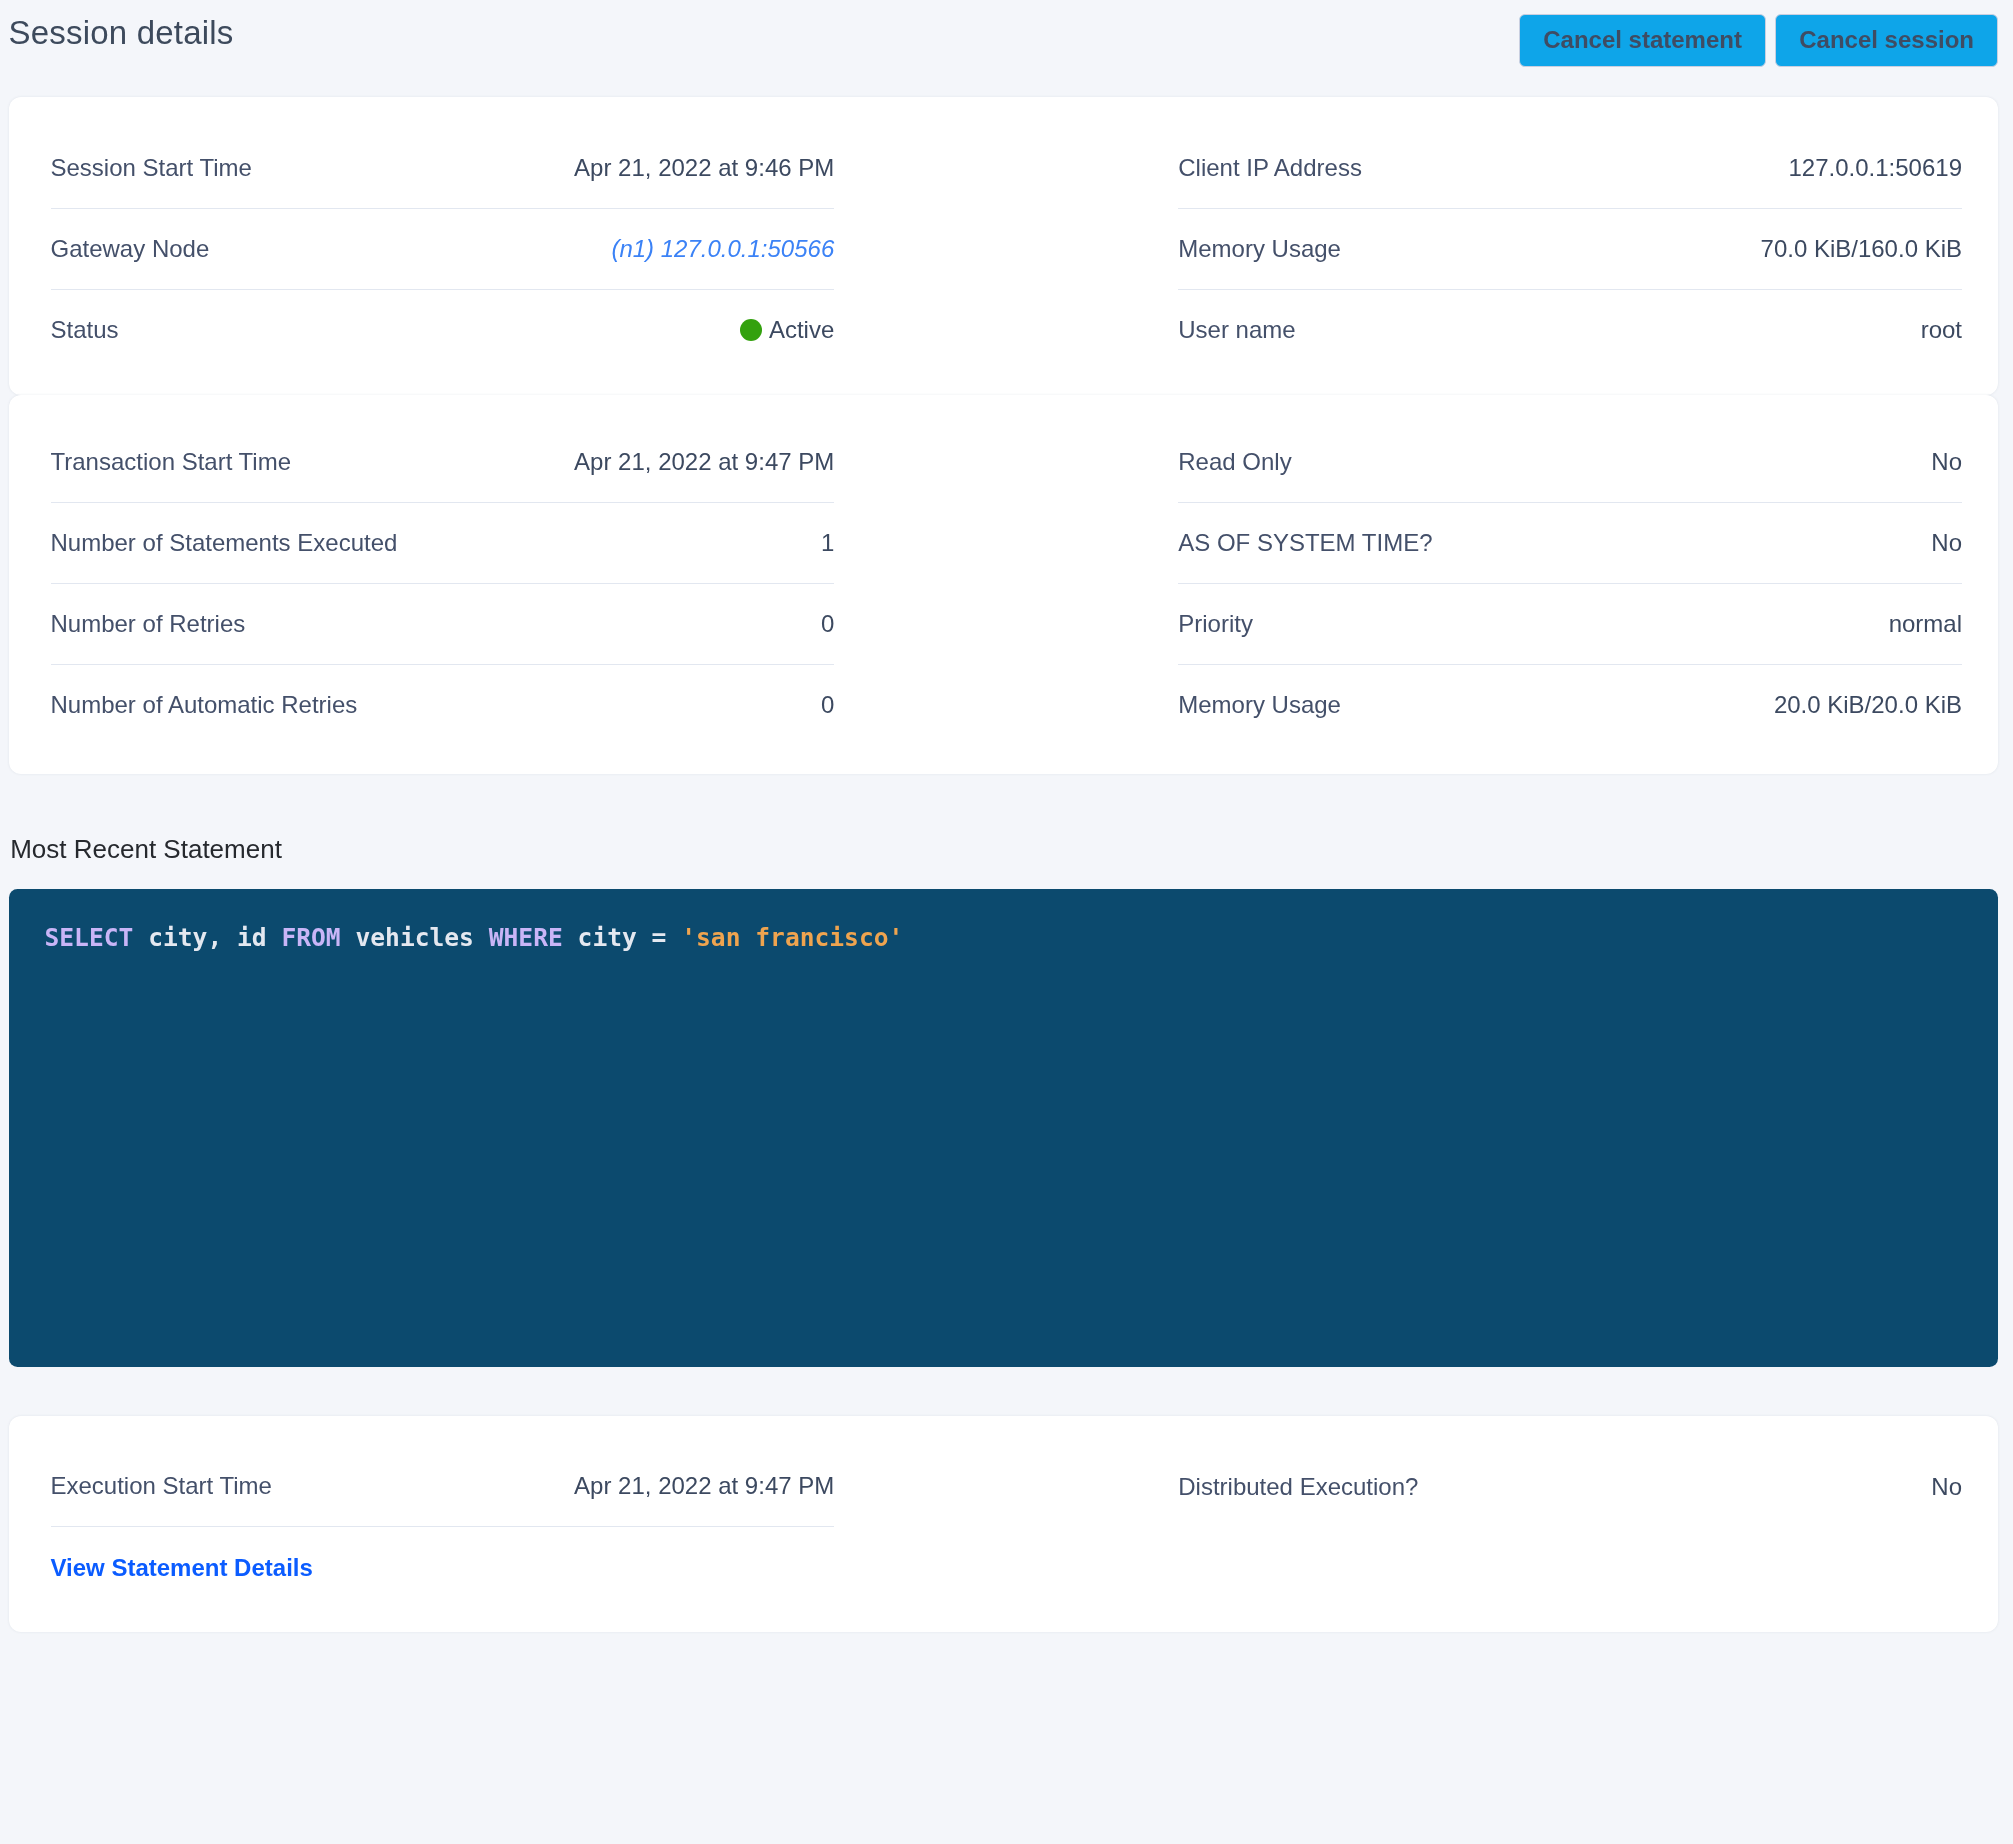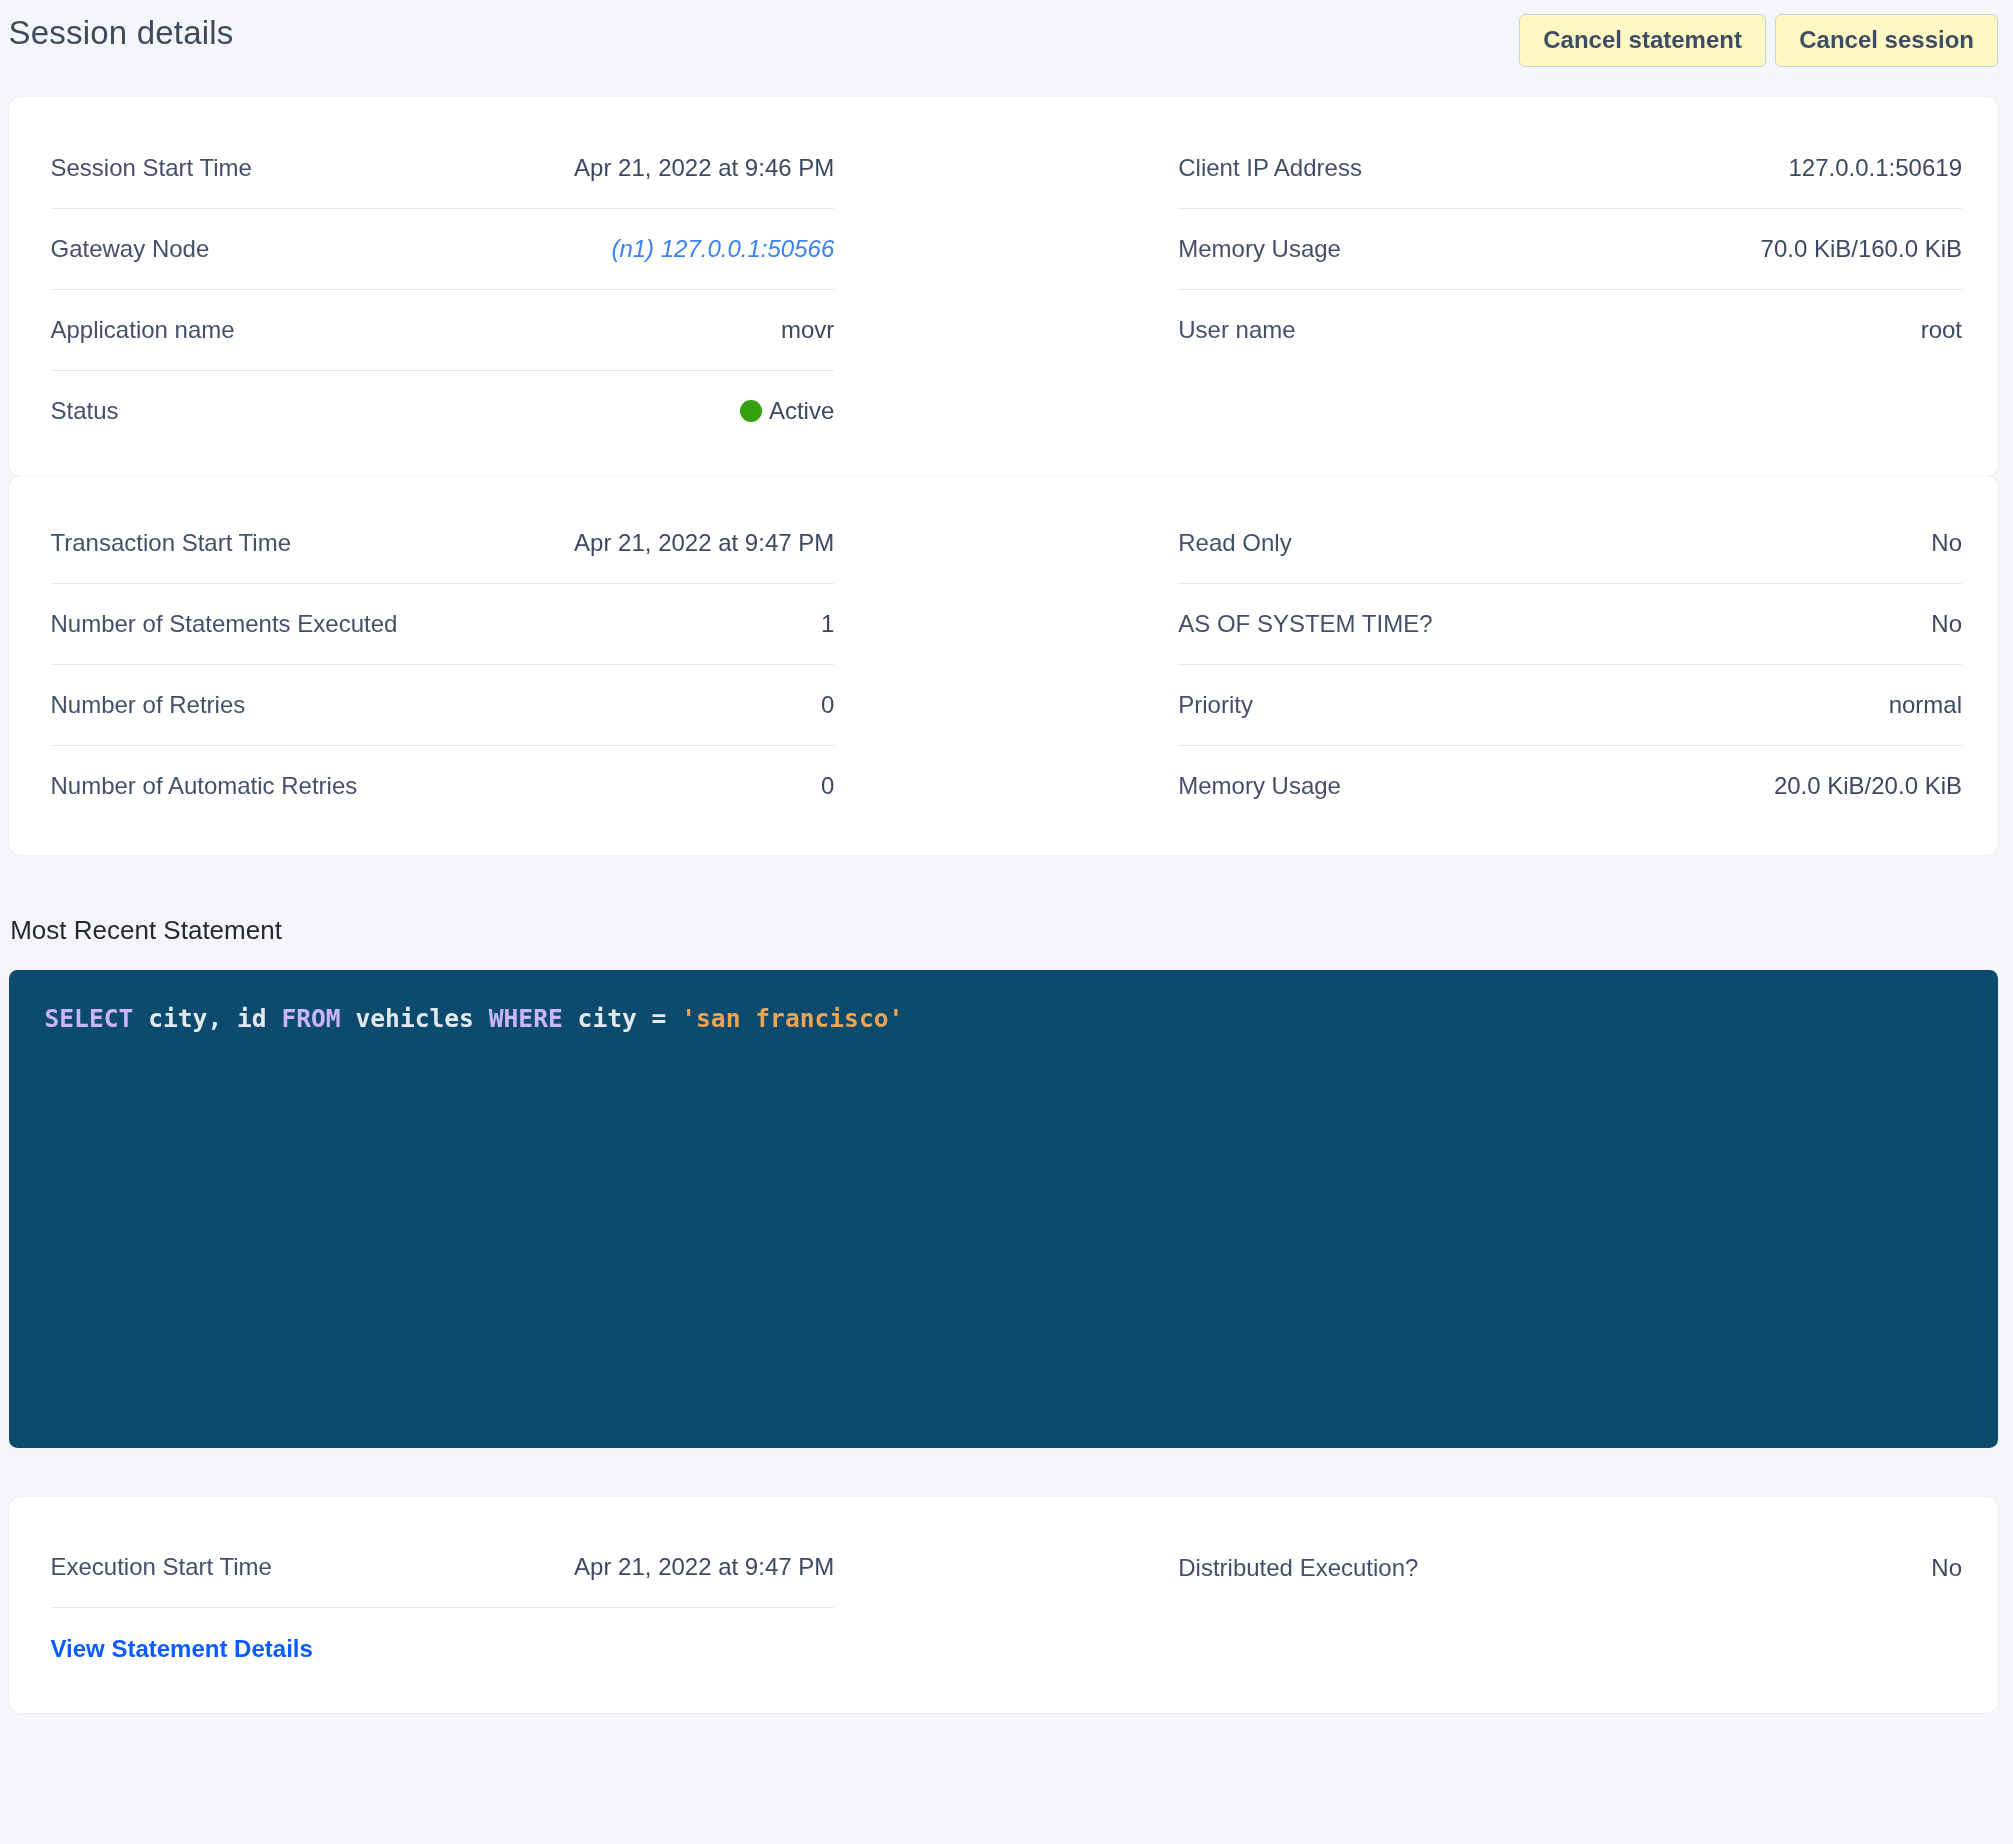--- a/index.html
+++ b/index.html
@@ -25,21 +25,21 @@
     font-size: 33px;
     line-height: 41px;
     font-weight: 400;
     color: #3d4a5c;
     letter-spacing: 0.2px;
   }
   .header-actions { display: flex; gap: 9.3px; margin-top: 1.7px; }
   .btn {
     height: 53px;
     padding: 0 23px;
-    background: #fef9c3;
+    background: #0ea5e9;
     border: 1.7px solid #c9cfe0;
     border-radius: 6px;
     font-family: inherit;
     font-size: 24px;
     font-weight: 700;
     color: #3f4c63;
     cursor: pointer;
   }
 
   
@@ -135,24 +135,20 @@
   <div class="card">
     <div class="col">
       <div class="info-row">
         <span class="info-label">Session Start Time</span>
         <span class="info-value">Apr 21, 2022 at 9:46 PM</span>
       </div>
       <div class="info-row">
         <span class="info-label">Gateway Node</span>
         <a class="info-value link">(n1) 127.0.0.1:50566</a>
       </div>
-      <div class="info-row">
-        <span class="info-label">Application name</span>
-        <span class="info-value">movr</span>
-      </div>
       <div class="info-row no-border">
         <span class="info-label">Status</span>
         <span class="info-value status-badge">
           <span class="status-dot"></span>
           <span>Active</span>
         </span>
       </div>
     </div>
     <div class="col">
       <div class="info-row">

